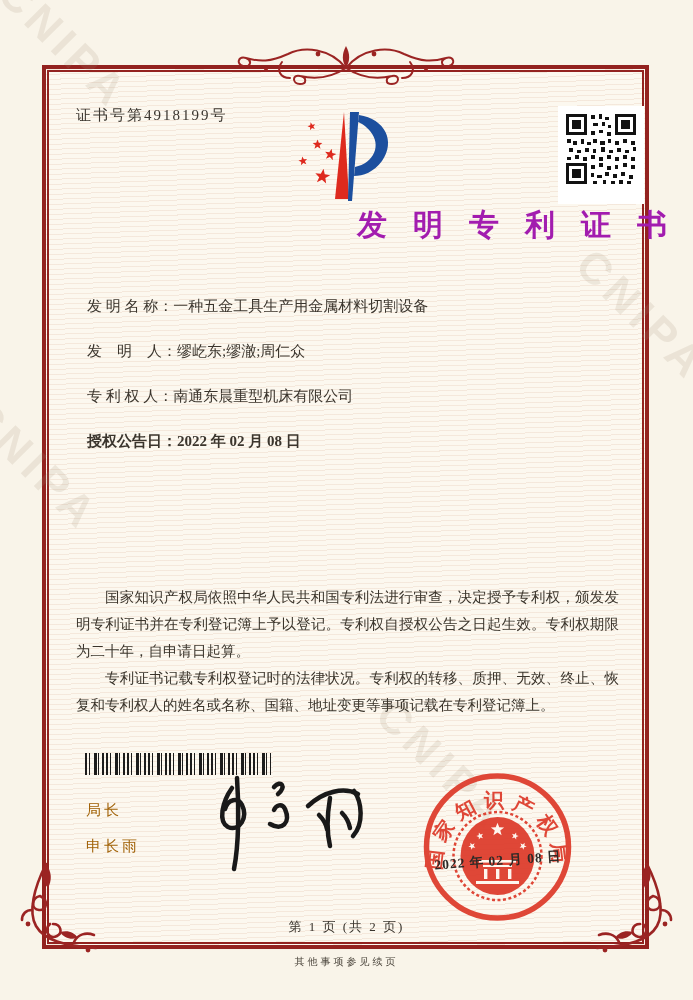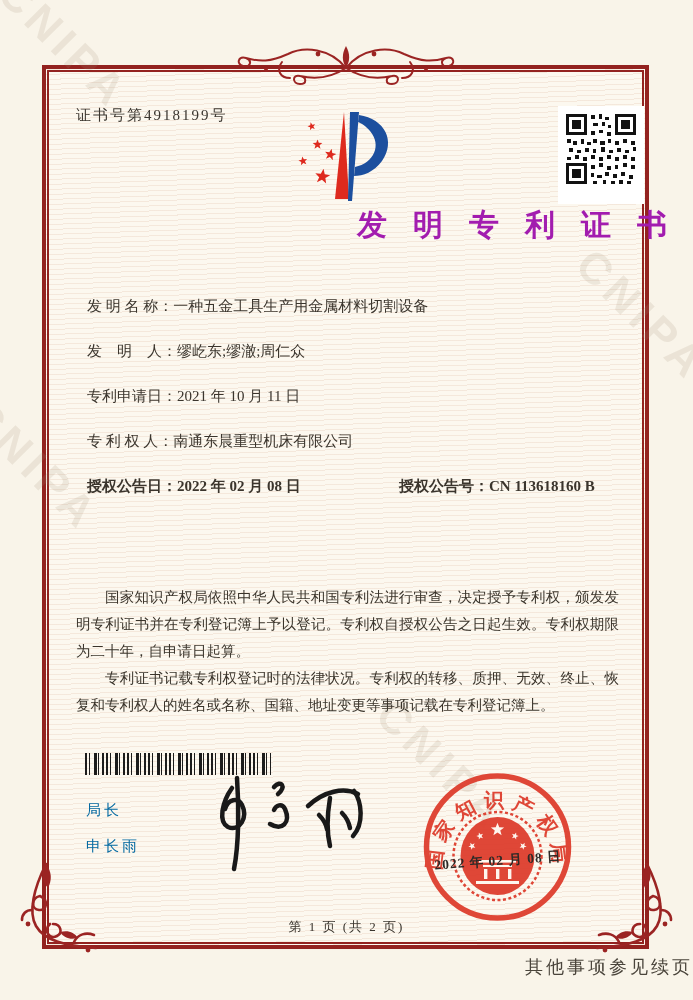--- a/index.html
+++ b/index.html
@@ -54,32 +54,32 @@
   .barcode{
     position:absolute;left:85px;top:753px;width:186px;height:22px;
     background:repeating-linear-gradient(90deg,
       #1c1c1c 0 2px,transparent 2px 4px,
       #1c1c1c 4px 5px,transparent 5px 9px,
       #1c1c1c 9px 12px,transparent 12px 13px,
       #1c1c1c 13px 14px,transparent 14px 17px,
       #1c1c1c 17px 19px,transparent 19px 21px);
   }
   
-  .director{position:absolute;left:86px;top:792px;font-size:15px;letter-spacing:3px;color:#0369a1;}
+  .director{position:absolute;left:86px;top:792px;font-size:15px;letter-spacing:3px;color:#a16207;}
   .director div{height:36px;line-height:36px;}
   .signature{position:absolute;left:192px;top:772px;}
   .seal{position:absolute;left:420px;top:768px;}
   .seal-date{
     position:absolute;left:418px;top:852px;width:160px;text-align:center;
     font-size:13.5px;font-weight:bold;color:#2e2a27;letter-spacing:1px;
     transform:rotate(-4deg);
   }
   
   .page-info{position:absolute;left:0;top:918px;width:100%;text-align:center;font-size:13px;letter-spacing:2px;color:#3a352e;}
-  .continuation{position:absolute;left:0;top:955px;width:100%;text-align:right;font-size:18px;letter-spacing:3px;color:#4a443b;}
+  .continuation{position:absolute;left:0;top:955px;width:100%;text-align:center;font-size:10px;letter-spacing:3px;color:#4a443b;}
 </style>
 </head>
 <body>
 
 <svg width="0" height="0" style="position:absolute">
   <defs>
     <symbol id="star" viewBox="0 0 24 24">
       <path d="M12 1 L14.8 8.4 22.6 8.7 16.4 13.6 18.6 21.1 12 16.7 5.4 21.1 7.6 13.6 1.4 8.7 9.2 8.4 Z"></path>
     </symbol>
   </defs>
@@ -189,30 +189,24 @@
 <div class="title">发明专利证书</div>
 
 <div class="fields">
   <div class="field-row">
     <span class="field-label">发 明 名 称：</span><span class="field-value">一种五金工具生产用金属材料切割设备</span>
   </div>
   <div class="field-row">
     <span class="field-label">发　明　人：</span><span class="field-value">缪屹东;缪澈;周仁众</span>
   </div>
   <div class="field-row">
-    <span class="field-label">专利申请日：</span><span class="field-value">2021 年 10 月 11 日</span>
-  </div>
-  <div class="field-row">
     <span class="field-label">专 利 权 人：</span><span class="field-value">南通东晨重型机床有限公司</span>
   </div>
   <div class="grant-row">
     <span>授权公告日：</span><span>2022 年 02 月 08 日</span>
-    <span class="grant-no">
-      <span>授权公告号：</span><span>CN 113618160 B</span>
-    </span>
   </div>
 </div>
 
 <div class="body-text">
   <p>国家知识产权局依照中华人民共和国专利法进行审查，决定授予专利权，颁发发明专利证书并在专利登记簿上予以登记。专利权自授权公告之日起生效。专利权期限为二十年，自申请日起算。</p>
   <p>专利证书记载专利权登记时的法律状况。专利权的转移、质押、无效、终止、恢复和专利权人的姓名或名称、国籍、地址变更等事项记载在专利登记簿上。</p>
 </div>
 
 <div class="barcode"></div>
 

